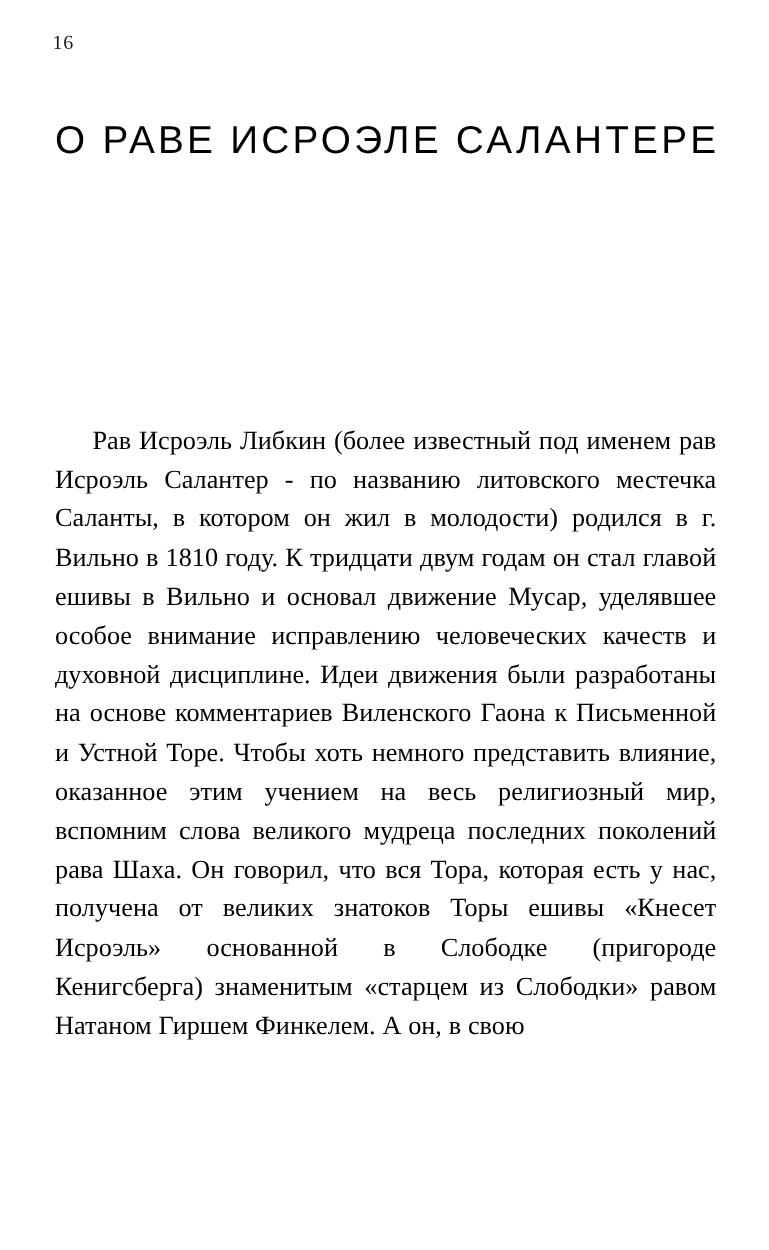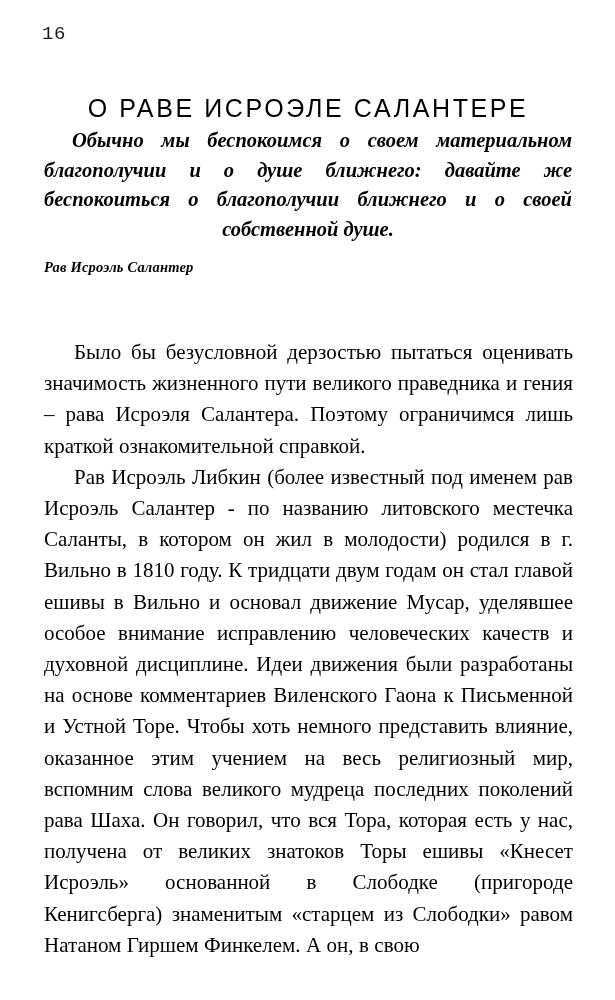--- a/index.html
+++ b/index.html
@@ -18,37 +18,37 @@
     background: #ffffff;
     overflow: hidden;
     box-sizing: border-box;
   }
 
   
   .folio {
     position: absolute;
     left: 42px;
     top: 25px;
-    font-family: Liberation Mono, monospace;
-    font-size: 19px;
+    font-family: Liberation Serif, serif;
+    font-size: 16px;
     line-height: 19px;
     letter-spacing: 0.5px;
     color: #1a1a1a;
   }
 
   
   .chapter-title {
     position: absolute;
     left: 44px;
     top: 74px;
     width: 528px;
     text-align: center;
     font-family: "Liberation Sans", "DejaVu Sans", sans-serif;
     font-weight: 300;
-    font-size: 25px;
+    font-size: 31px;
     line-height: 34px;
     letter-spacing: 2.6px;
     color: #000000;
     white-space: nowrap;
   }
 
   
   .epigraph {
     position: absolute;
     left: 44px;
@@ -108,23 +108,18 @@
 </style>
 </head>
 <body>
 
 <div class="page">
 
   <div class="folio">16</div>
 
   <h1 class="chapter-title">О РАВЕ ИСРОЭЛЕ САЛАНТЕРЕ</h1>
 
-  <div class="epigraph">
-    <p class="epigraph-text">Обычно мы беспокоимся о своем материальном благополучии и о душе ближнего: давайте же беспокоиться о благополучии ближнего и о своей собственной душе.</p>
-    <p class="epigraph-attrib">Рав Исроэль Салантер</p>
-  </div>
 
   <div class="body-copy">
-    <p>Было бы безусловной дерзостью пытаться оценивать значимость жизненного пути великого праведника и гения – рава Исроэля Салантера. Поэтому ограничимся лишь краткой ознакомительной справкой.</p>
     <p><span>Рав Исроэль Либкин (более известный под именем рав Исроэль Салантер - по названию литовского местечка Саланты, в котором он жил в молодости) родился в г. Вильно в 1810 году. К тридцати двум годам он стал главой ешивы в Вильно и основал движение </span><span class="ital">Мусар</span><span>, уделявшее особое внимание исправлению человеческих качеств и духовной дисциплине. Идеи движения были разработаны на основе комментариев Виленского Гаона к Письменной и Устной Торе. Чтобы хоть немного представить влияние, оказанное этим учением на весь религиозный мир, вспомним слова великого мудреца последних поколений рава Шаха. Он говорил, что вся Тора, которая есть у нас, получена от великих знатоков Торы ешивы «Кнесет Исроэль» основанной в Слободке (пригороде Кенигсберга) знаменитым «старцем из Слободки» равом Натаном Гиршем Финкелем. А он, в свою</span></p>
   </div>
 
 </div>
 
 </body></html>

